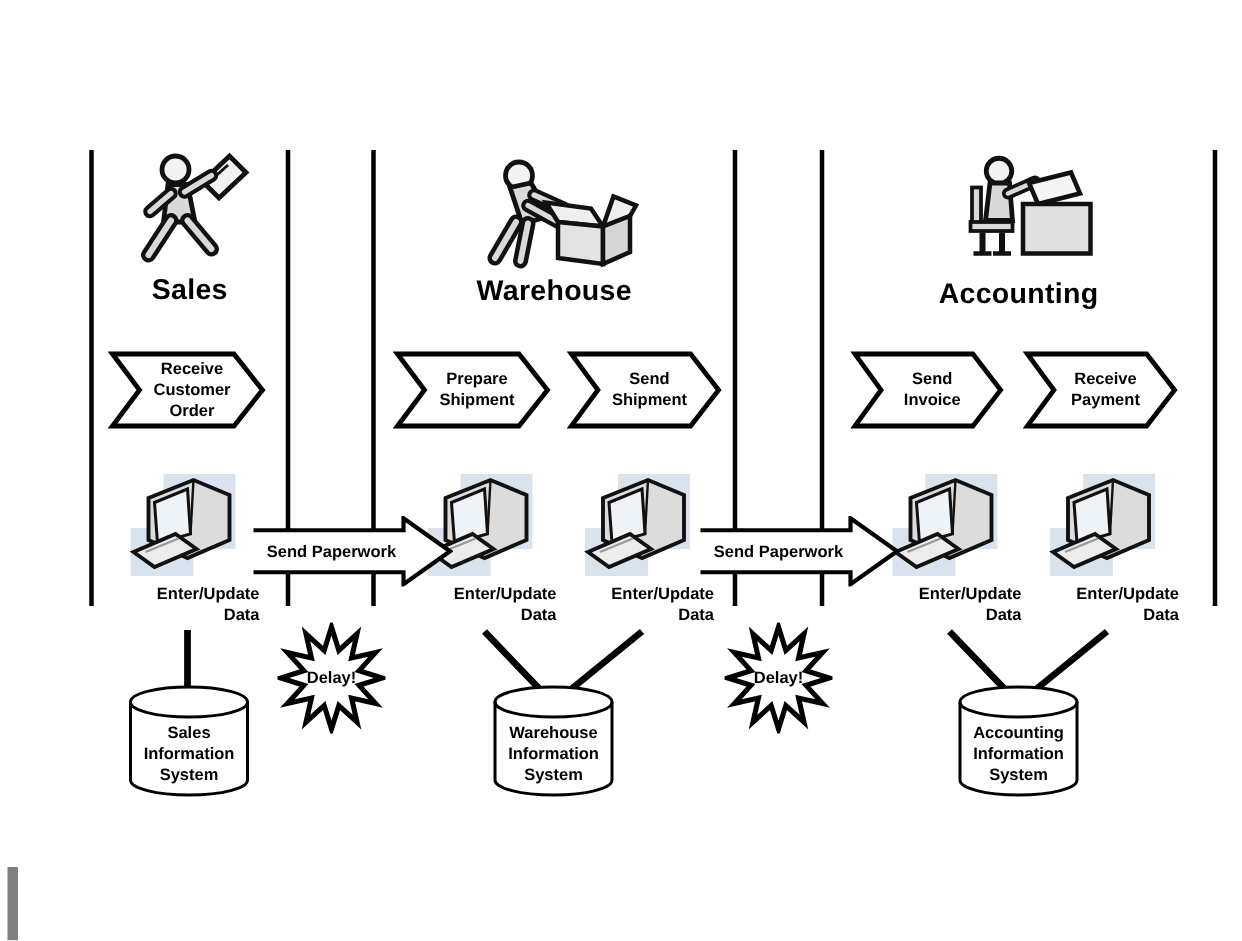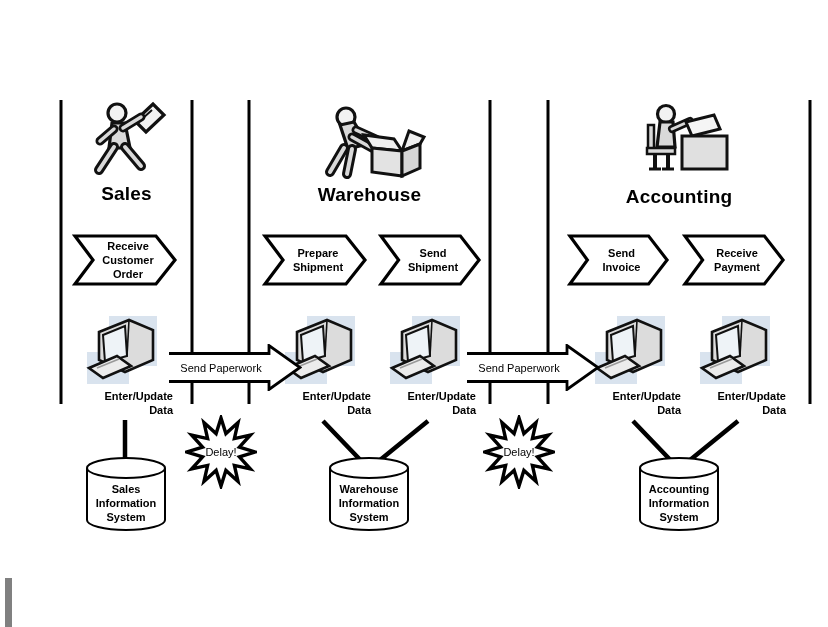--- a/index.html
+++ b/index.html
@@ -16,31 +16,31 @@
   .chevron{position:absolute;z-index:2;}
   .chevron .lbl{
     position:absolute;left:12px;right:6px;top:0;bottom:0;
     display:flex;align-items:center;justify-content:center;text-align:center;
     font-weight:bold;font-size:11px;line-height:1.3;white-space:pre-line;
   }
   .flow-arrow{position:absolute;z-index:5;}
   .flow-arrow .lbl{
     position:absolute;left:4px;top:0;width:98px;height:100%;
     display:flex;align-items:center;justify-content:center;
-    font-weight:normal;font-size:11px;white-space:nowrap;
+    font-weight:bold;font-size:11px;white-space:nowrap;
   }
   .pc{position:absolute;z-index:4;}
   .pc-label{
     position:absolute;z-index:4;width:96px;text-align:right;
     font-weight:bold;font-size:11px;line-height:1.25;white-space:pre-line;
   }
   .delay{position:absolute;z-index:6;}
   .delay .lbl{
     position:absolute;inset:0;display:flex;align-items:center;justify-content:center;
-    font-weight:normal;font-size:11px;
+    font-weight:bold;font-size:11px;
   }
   .db{position:absolute;z-index:4;}
   .db .lbl{
     position:absolute;left:0;right:0;top:22px;bottom:4px;
     display:flex;align-items:center;justify-content:center;text-align:center;
     font-weight:bold;font-size:11px;line-height:1.3;white-space:pre-line;
   }
   .person{position:absolute;z-index:2;}
   .scroll-thumb{
     position:absolute;left:5px;top:578px;width:7px;height:49px;background:#808080;z-index:9;

